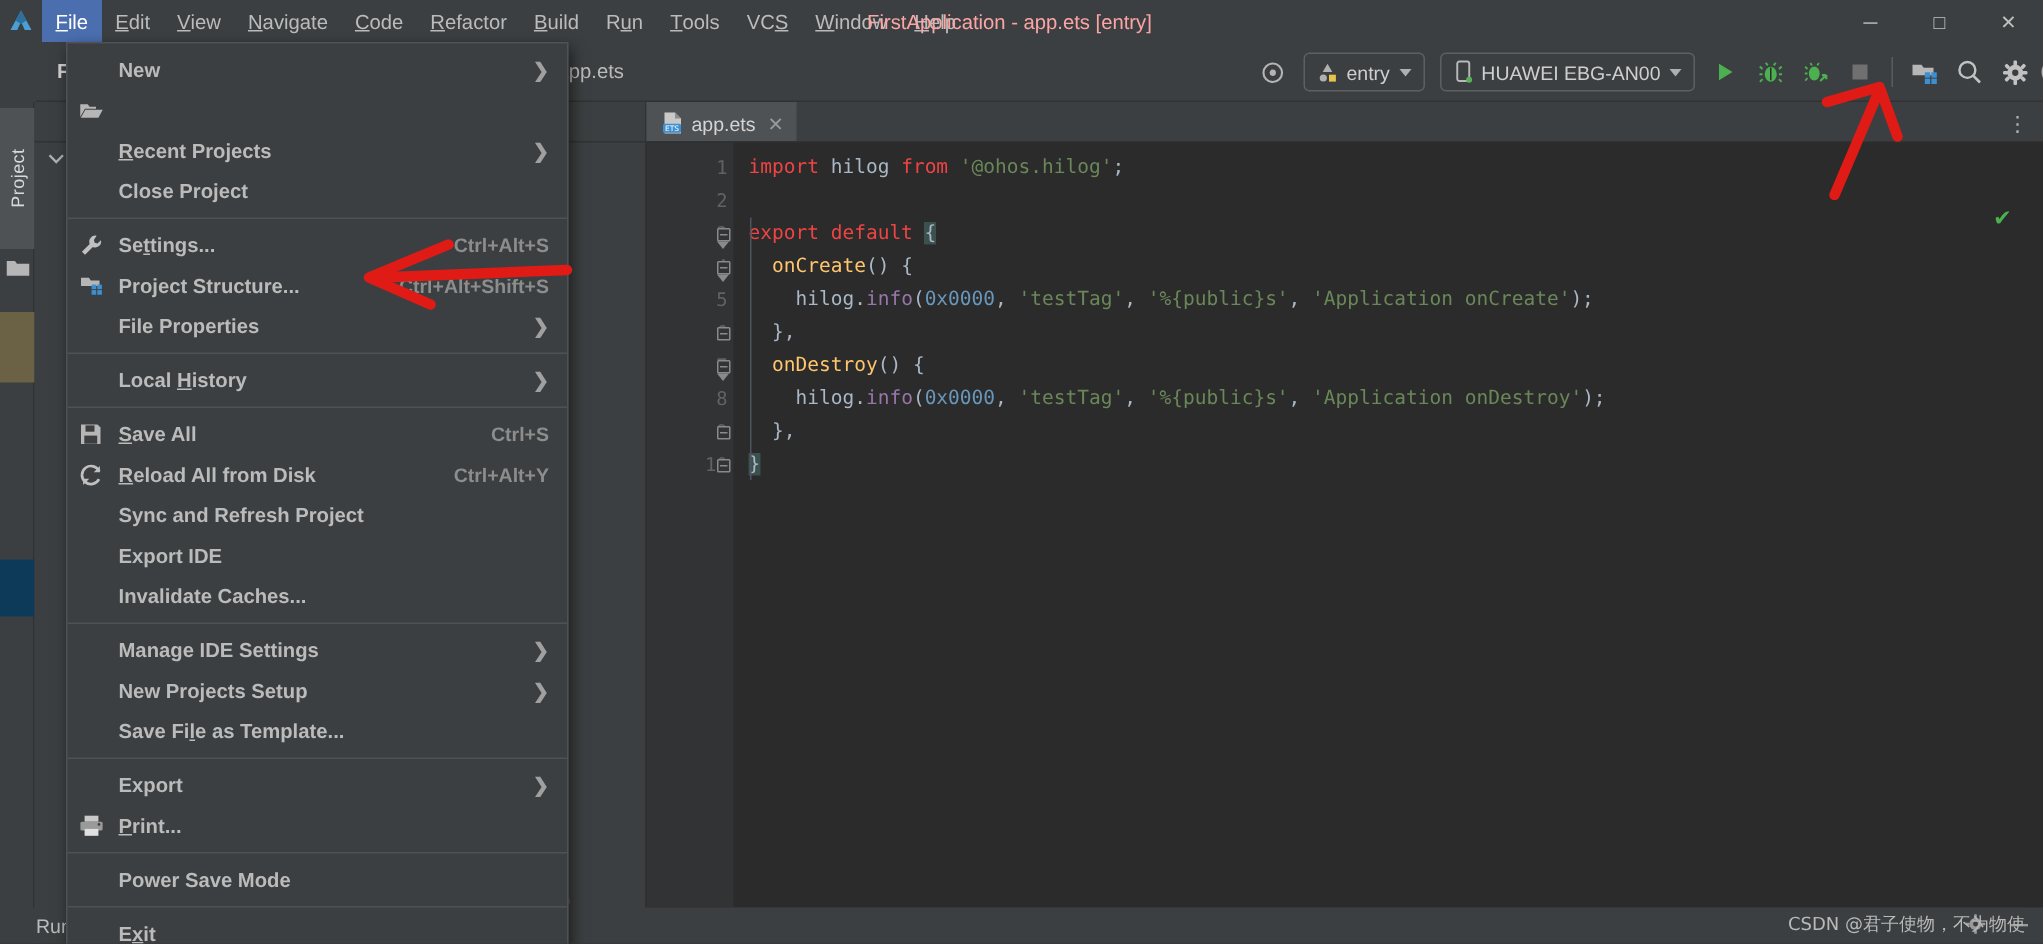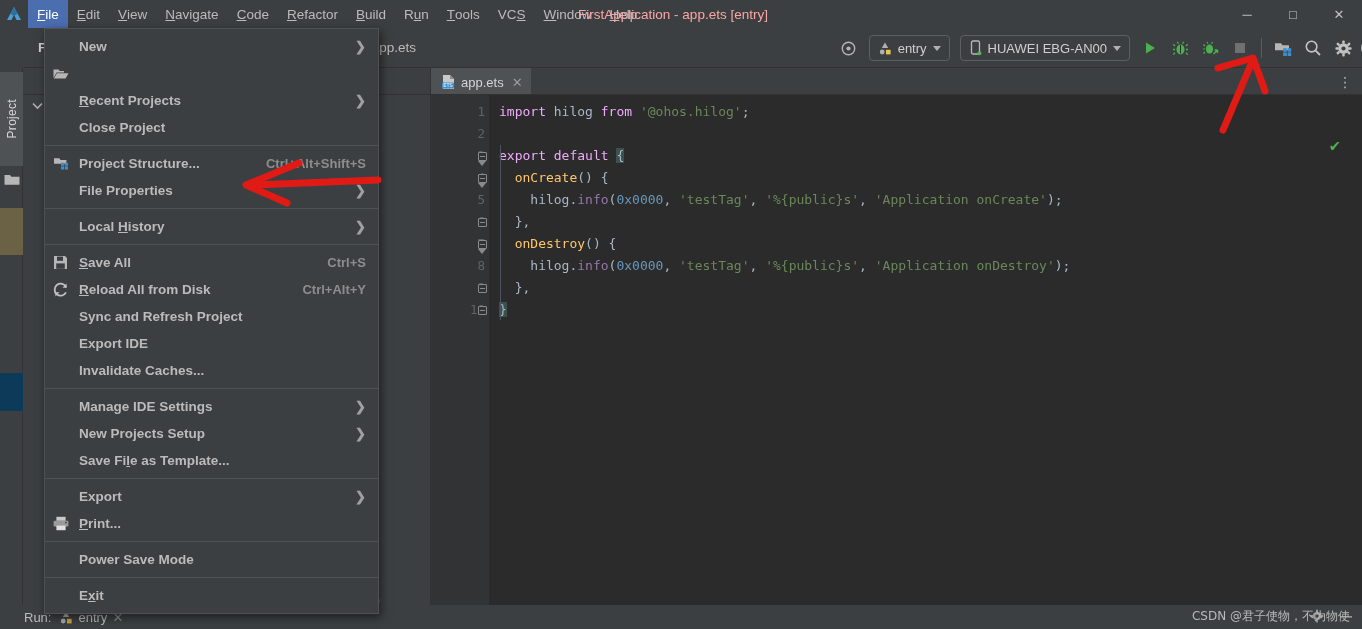--- a/index.html
+++ b/index.html
@@ -153,21 +153,21 @@
     background: #4b5562;
   }
   .ok-check {
     position: absolute; right: 22px; top: 40px; color: #4caf50; font-size: 17px;
   }
   .right-scroll {
     position: absolute; right: 0; top: 27px; bottom: 0; width: 12px; background: #2b2b2b;
   }
 
   
-  .k  { color: #f0abfc; }
+  .k  { color: #ef4444; }
   .s  { color: #6a8759; }
   .fn { color: #ffc66d; }
   .m  { color: #9876aa; }
   .n  { color: #6897bb; }
   .p  { color: #a9b7c6; }
   .bm { background: #3b514d; }
   .hscroll-tree {
     position: absolute; left: 60px; bottom: 25px; width: 315px; height: 6px;
     background: #5c5f61; border-radius: 3px;
   }
@@ -518,20 +518,29 @@
         <span class="lbl"><u>R</u>ecent Projects</span>
         <span class="arw">❯</span>
       </div>
       <div class="mi">
         <span class="ico"></span>
         <span class="lbl">Close Project</span>
       </div>
       <div class="msep"></div>
       <div class="mi">
         <span class="ico">
+          <svg width="16" height="16" viewBox="0 0 16 16">
+            <path d="M11.4 1.2a4 4 0 0 0-4.6 5.4L1.6 11.8l2.1 2.1 5.2-5.2a4 4 0 0 0 5.4-4.6l-2.3 2.3-1.9-.5-.5-1.9z" fill="#c0c0c0"></path>
+          </svg>
+        </span>
+        <span class="lbl">Se<u>t</u>tings...</span>
+        <span class="sc">Ctrl+Alt+S</span>
+      </div>
+      <div class="mi">
+        <span class="ico">
           <svg width="17" height="15" viewBox="0 0 19 17">
             <path d="M1 2.5h6l1.4 2H15v4.2H1z" fill="#b6b6b6"></path>
             <rect x="9" y="7.6" width="3.5" height="3.5" fill="#3e8fd0"></rect>
             <rect x="13.3" y="7.6" width="3.5" height="3.5" fill="#3e8fd0"></rect>
             <rect x="9" y="11.8" width="3.5" height="3.5" fill="#3e8fd0"></rect>
             <rect x="13.3" y="11.8" width="3.5" height="3.5" fill="#3e8fd0"></rect>
           </svg>
         </span>
         <span class="lbl">Project Structure...</span>
         <span class="sc">Ctrl+Alt+Shift+S</span>

